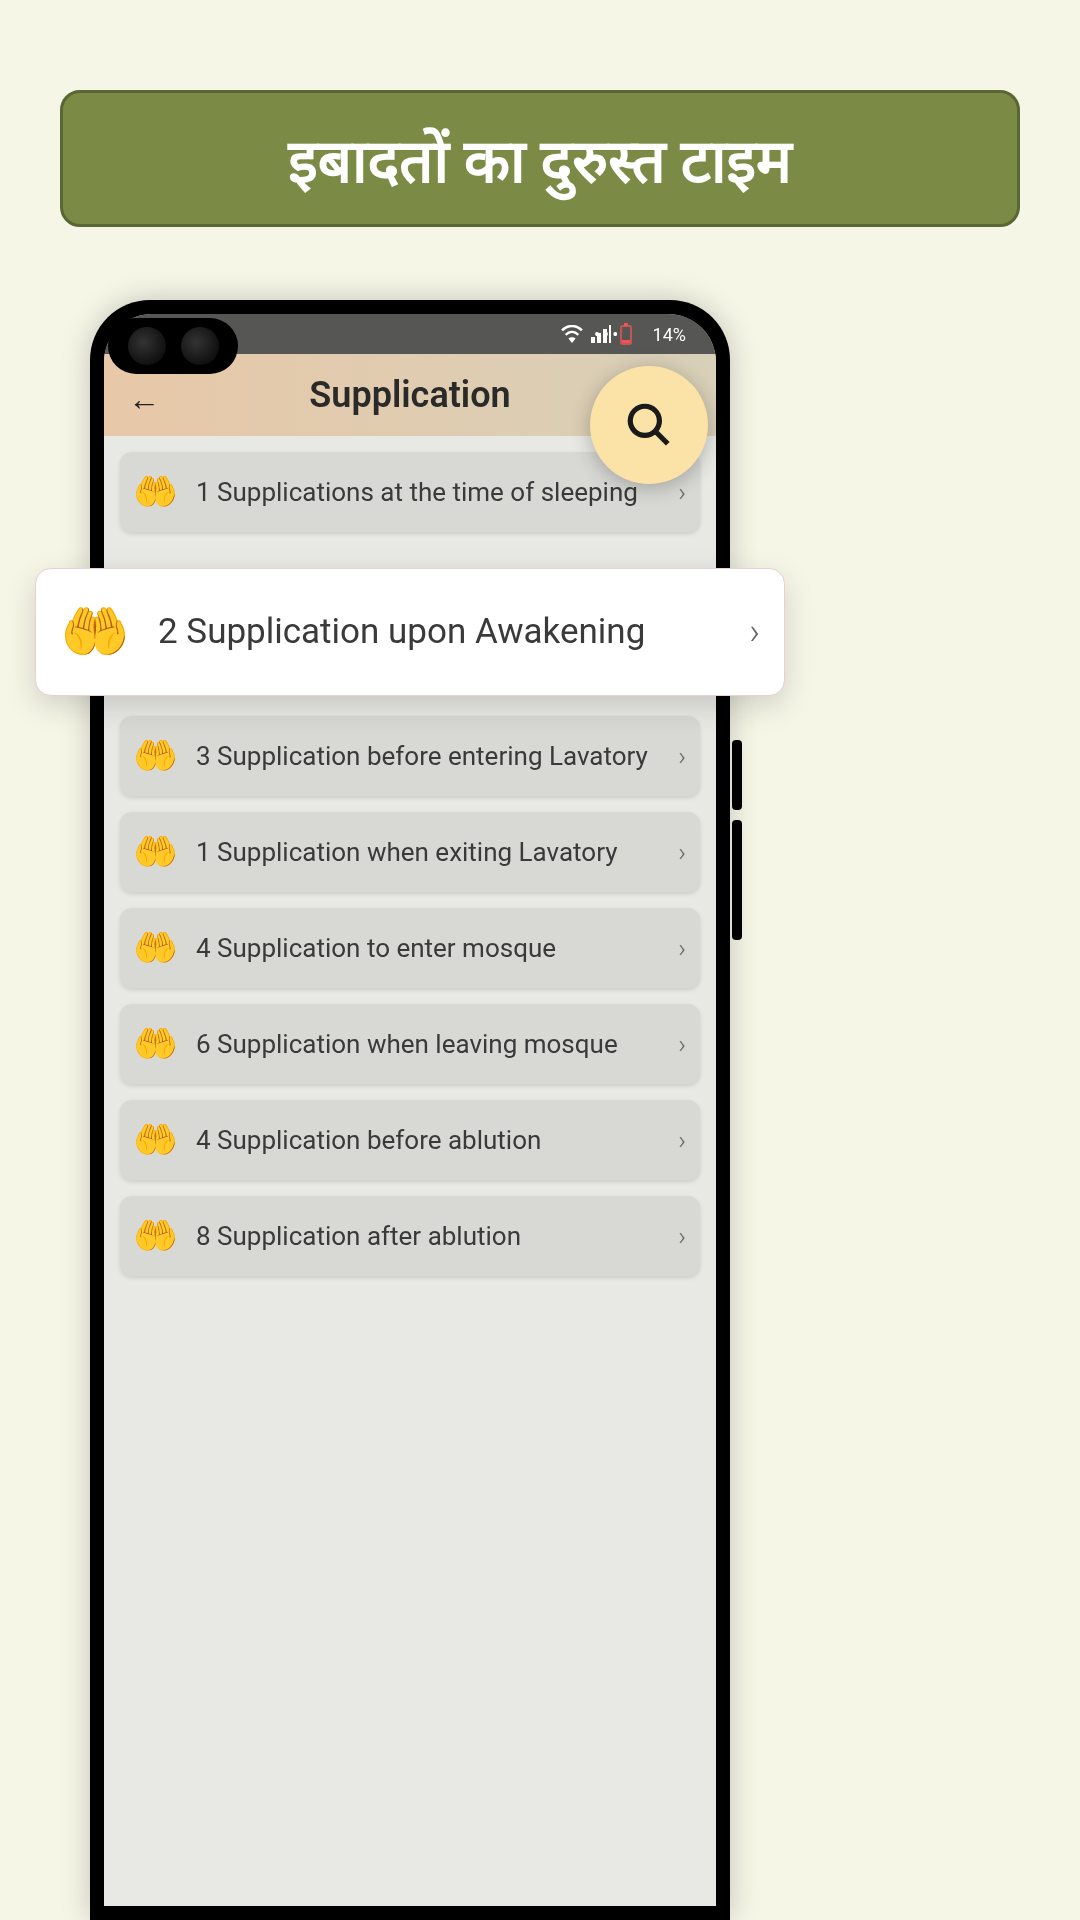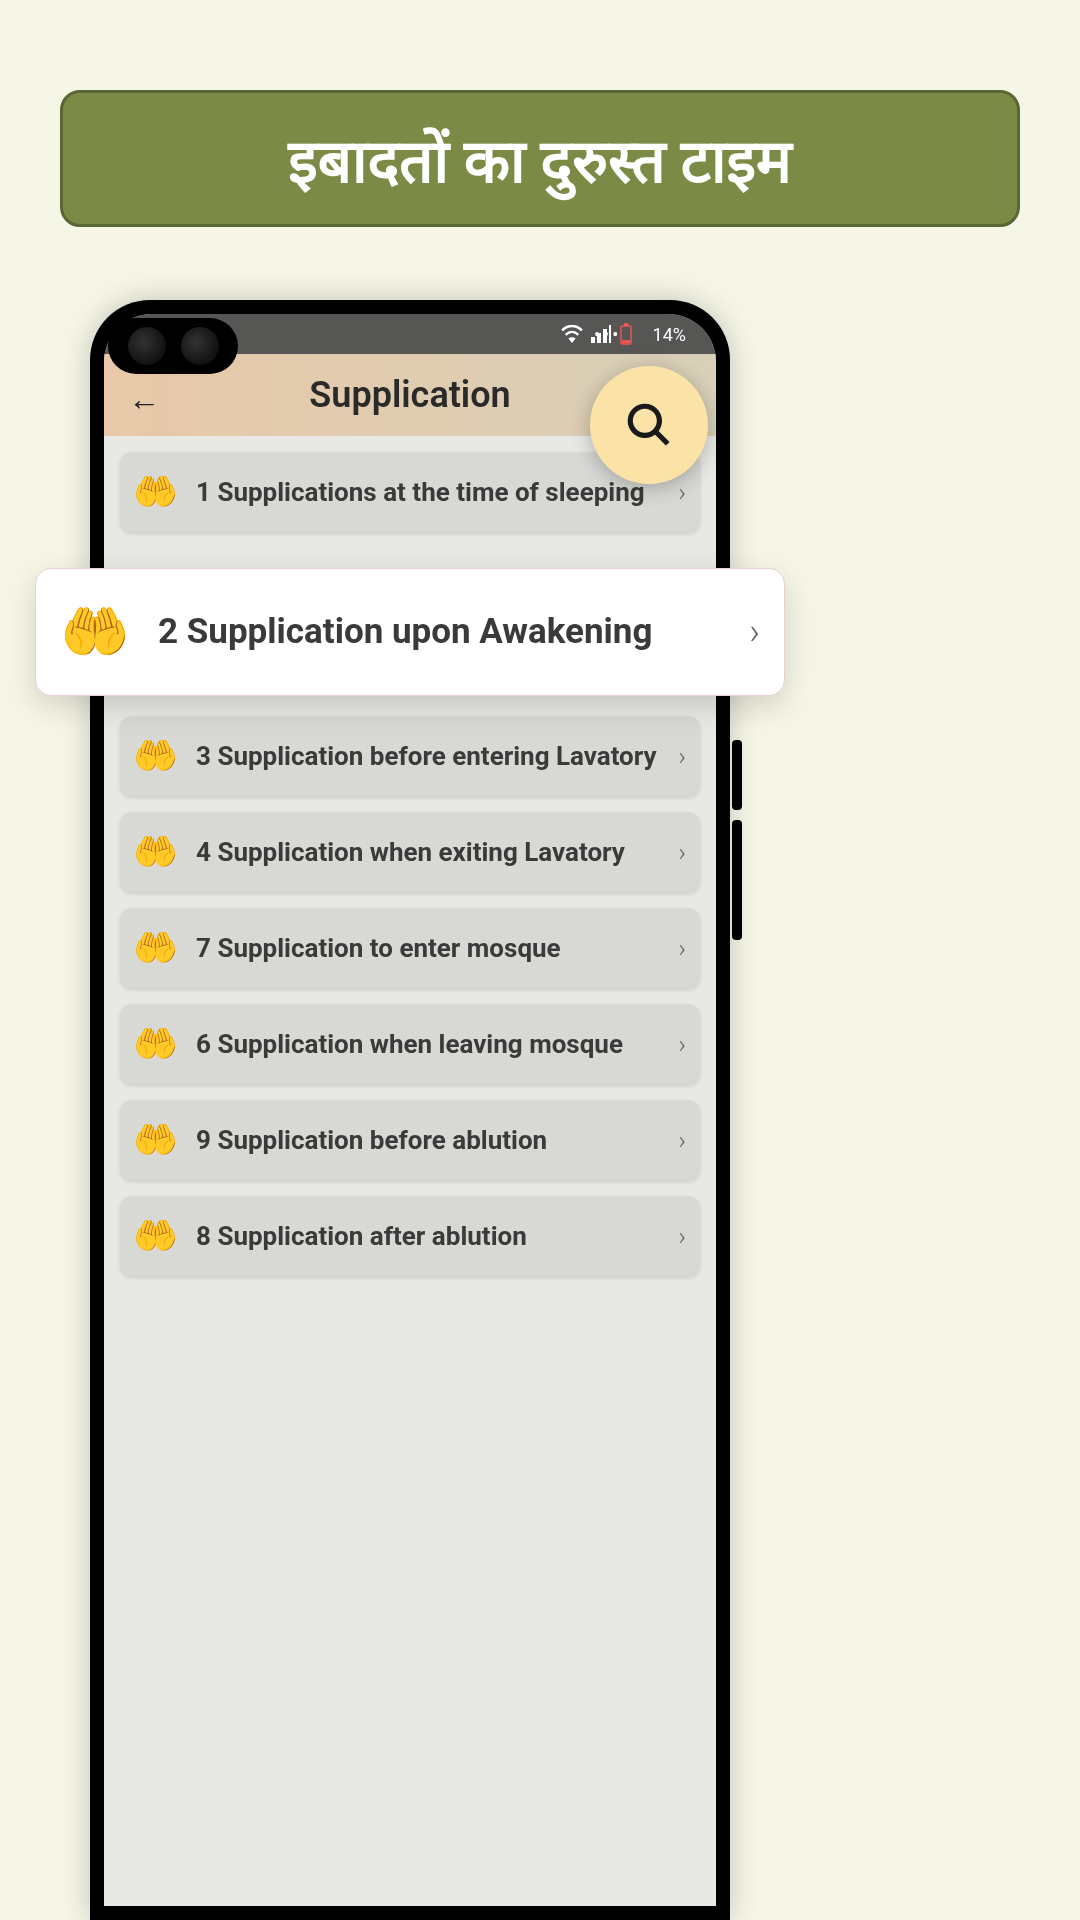--- a/index.html
+++ b/index.html
@@ -133,21 +133,20 @@
     align-items: center;
     justify-content: center;
     color: #b85c3e;
     font-size: 36px;
   }
   .item-text {
     flex: 1;
     font-size: 26px;
     color: #3a3a3a;
     line-height: 1.5;
-    font-weight: bold;
   }
   .chevron {
     font-size: 26px;
     color: #666;
     font-weight: 300;
   }
   .search-fab {
     position: absolute;
     top: 366px;
     left: 590px;
@@ -227,36 +226,36 @@
           <span class="chevron">›</span>
         </div>
         <div class="spacer-for-float"></div>
         <div class="list-item">
           <span class="icon-hands">🤲</span>
           <div class="item-text">3 Supplication before entering Lavatory</div>
           <span class="chevron">›</span>
         </div>
         <div class="list-item">
           <span class="icon-hands">🤲</span>
-          <div class="item-text">4 Supplication when exiting Lavatory</div>
-          <span class="chevron">›</span>
-        </div>
-        <div class="list-item">
-          <span class="icon-hands">🤲</span>
-          <div class="item-text">7 Supplication to enter mosque</div>
+          <div class="item-text">1 Supplication when exiting Lavatory</div>
+          <span class="chevron">›</span>
+        </div>
+        <div class="list-item">
+          <span class="icon-hands">🤲</span>
+          <div class="item-text">4 Supplication to enter mosque</div>
           <span class="chevron">›</span>
         </div>
         <div class="list-item">
           <span class="icon-hands">🤲</span>
           <div class="item-text">6 Supplication when leaving mosque</div>
           <span class="chevron">›</span>
         </div>
         <div class="list-item">
           <span class="icon-hands">🤲</span>
-          <div class="item-text">9 Supplication before ablution</div>
+          <div class="item-text">4 Supplication before ablution</div>
           <span class="chevron">›</span>
         </div>
         <div class="list-item">
           <span class="icon-hands">🤲</span>
           <div class="item-text">8 Supplication after ablution</div>
           <span class="chevron">›</span>
         </div>
       </div>
   </div>
 </div>

